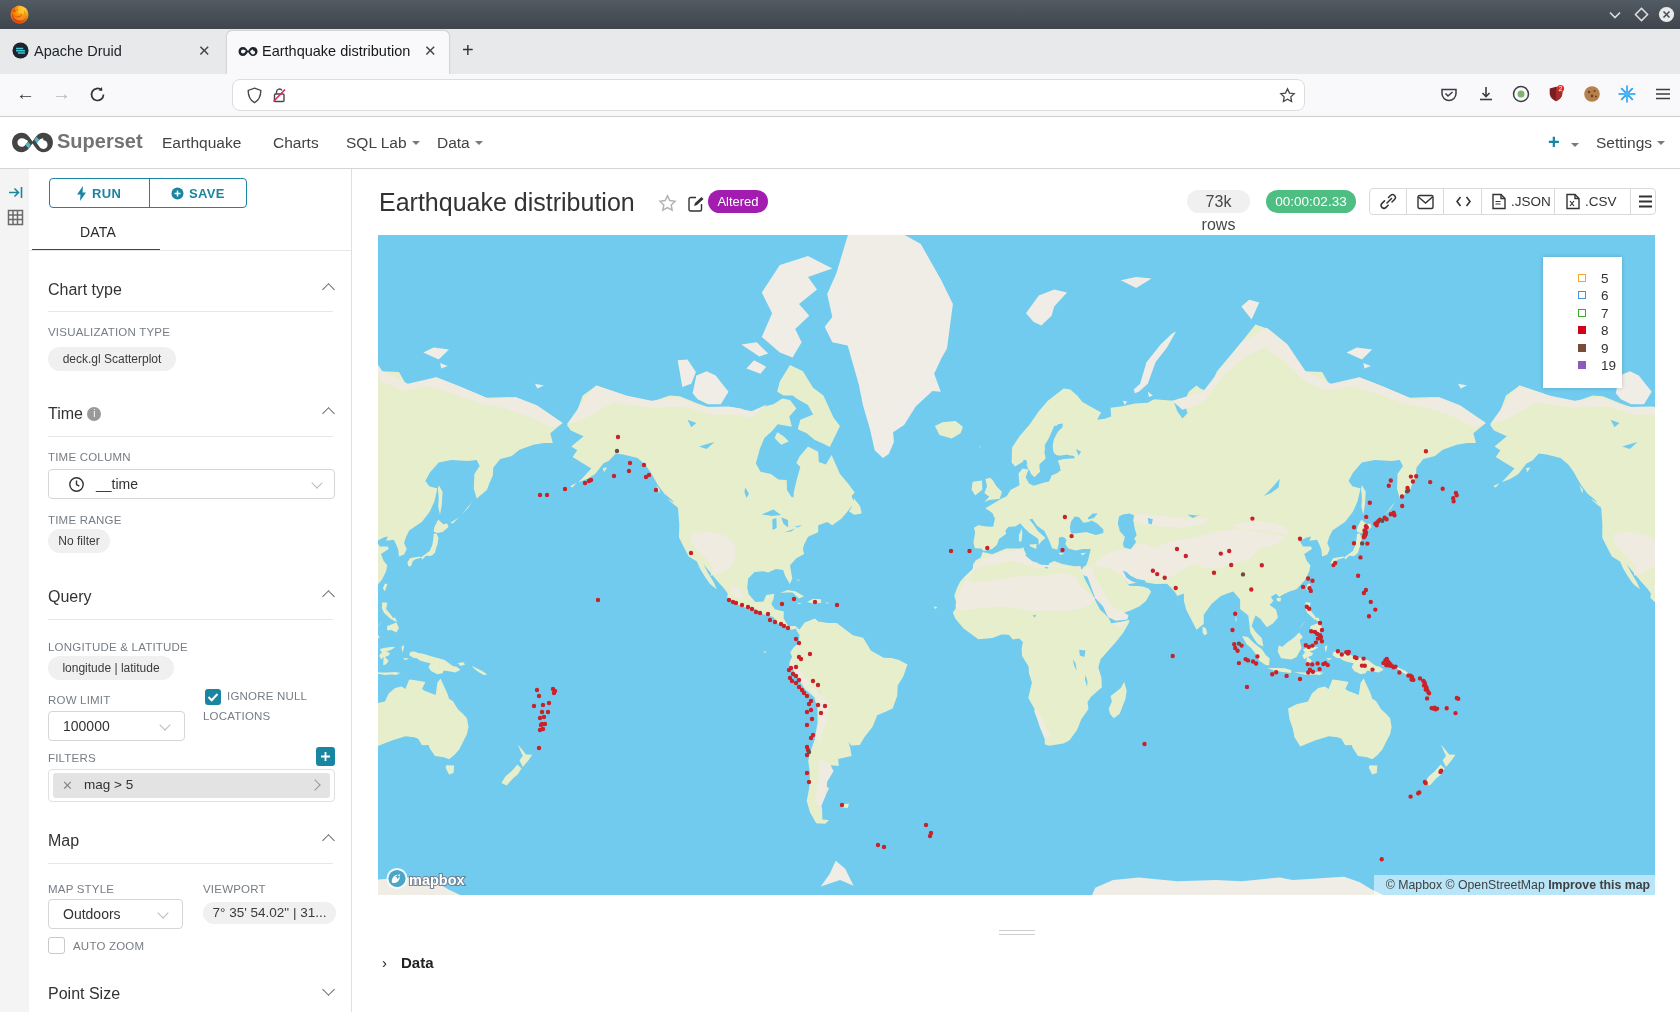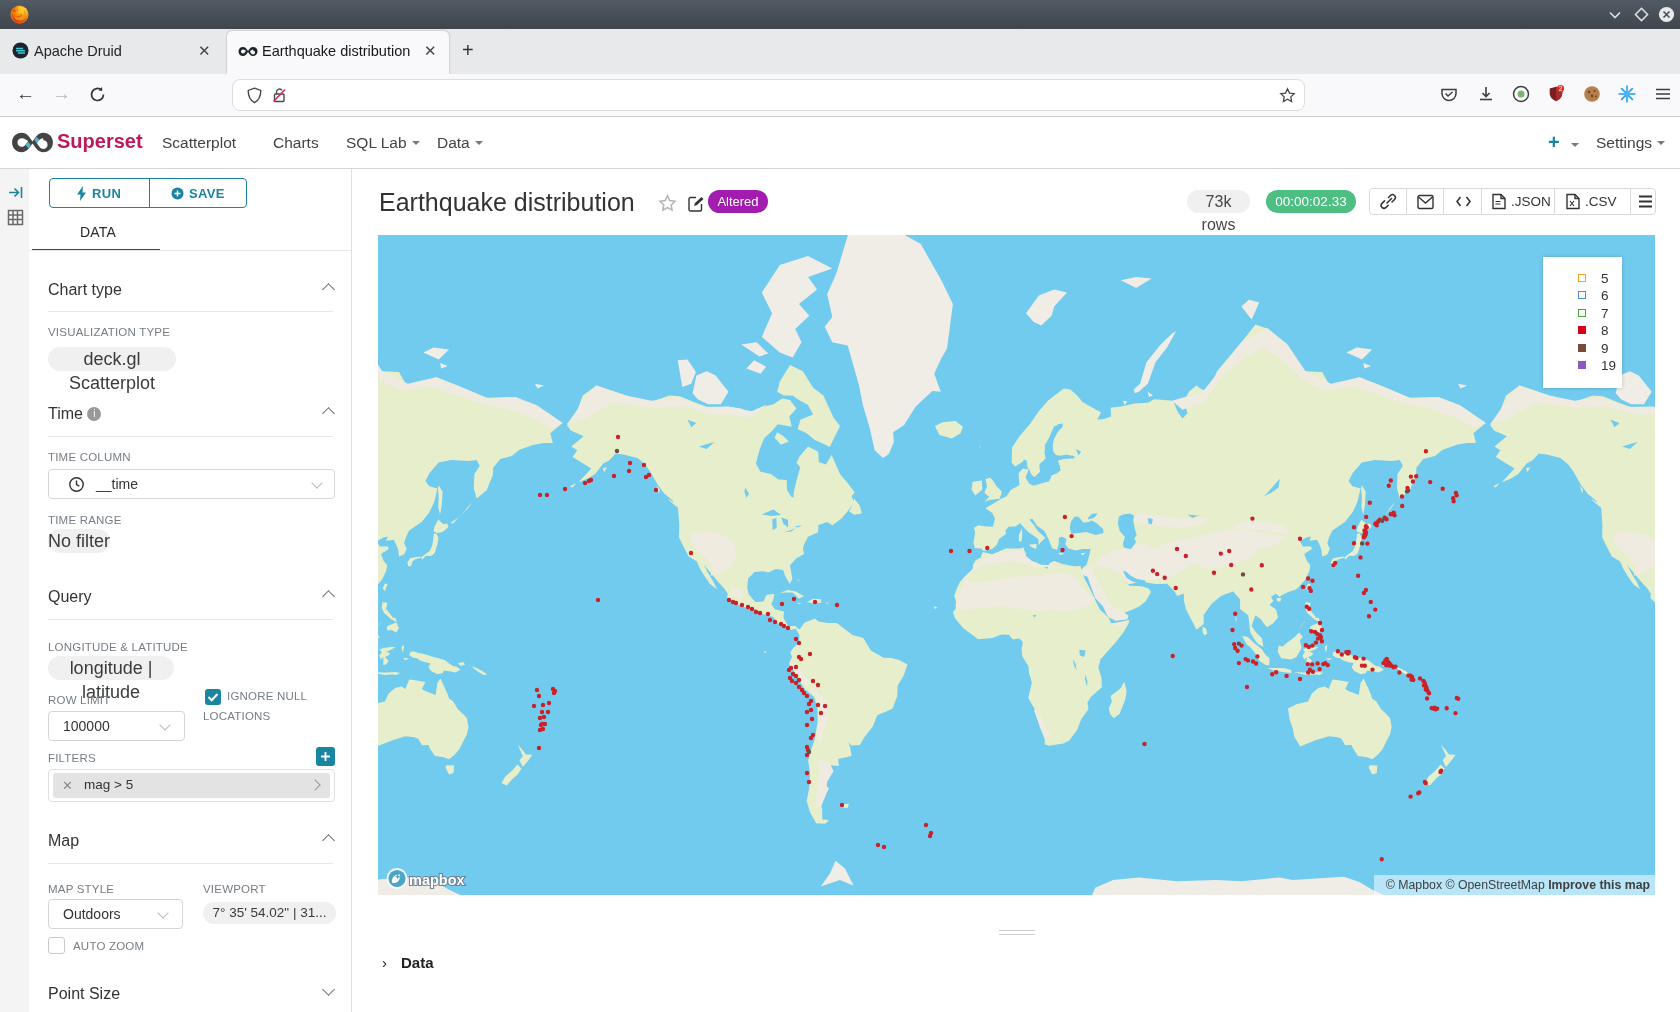--- a/index.html
+++ b/index.html
@@ -32,21 +32,21 @@
 .lrail{position:absolute;left:0;top:0;width:29px;height:843px;background:#f4f4f4}
 .lpanel{position:absolute;left:29px;top:0;width:323px;height:843px;background:#fff;border-right:1px solid #e0e0e0}
 .runsave{position:absolute;left:20px;top:9px;width:198px;height:30px;border:1px solid #1985a0;border-radius:4px;color:#1985a0;font-weight:bold;font-size:13px}
 .runsave .divid{position:absolute;left:99px;top:0;width:1px;height:28px;background:#1985a0}
 .datatab{position:absolute;left:51px;top:55px;font-size:14px;color:#2b2b2b;letter-spacing:.2px}
 .tabline{position:absolute;left:3px;top:80px;width:128px;height:2px;background:#3e4067}
 .tabborder{position:absolute;left:0px;top:81px;width:322px;height:1px;background:#e8e8e8}
 .sect{position:absolute;left:19px;font-size:16px;color:#333}
 .sectline{position:absolute;left:19px;width:285px;height:1px;background:#e8e8e8}
 .flabel{position:absolute;left:19px;font-size:11.5px;color:#767d84;letter-spacing:.2px}
-.pill{position:absolute;background:#f0f0f0;border-radius:13px;font-size:18px;color:#3b3b3b}
+.pill{position:absolute;background:#f0f0f0;border-radius:13px;font-size:12px;color:#3b3b3b}
 .selbox{position:absolute;left:19px;width:287px;height:30px;background:#fff;border:1px solid #d6d6d6;border-radius:4px;font-size:14px;color:#333}
 .chev{position:absolute;width:8px;height:8px;border-right:1.6px solid #bbb;border-bottom:1.6px solid #bbb;transform:rotate(45deg)}
 .upchev{position:absolute;width:9px;height:9px;border-right:1.7px solid #6a6a6a;border-bottom:1.7px solid #6a6a6a;transform:rotate(-135deg)}
 .dnchev{position:absolute;width:9px;height:9px;border-right:1.7px solid #6a6a6a;border-bottom:1.7px solid #6a6a6a;transform:rotate(45deg)}
 .main{position:absolute;left:353px;top:0;width:1327px;height:843px;background:#fff}
 .title{position:absolute;left:26px;top:19px;font-size:25px;color:#333}
 .altered{position:absolute;left:355px;top:21px;width:60px;height:23px;background:#a21caf;border-radius:12px;color:#fff;font-size:13px;text-align:center;line-height:23px}
 .rowspill{position:absolute;left:834px;top:21px;width:63px;height:23px;background:#f0f0f0;border-radius:12px;color:#484848;font-size:16px;text-align:center;line-height:23px}
 .timerpill{position:absolute;left:913px;top:21px;width:90px;height:23px;background:#4fbe83;border-radius:12px;color:#fff;font-size:13.5px;text-align:center;line-height:23px}
 .btngroup{position:absolute;left:1016px;top:19px;width:287px;height:27px;border:1px solid #d9d9d9;border-radius:4px;background:#fff}
@@ -159,22 +159,22 @@
     </svg>
 </div>
 
 <div class="superset-app">
   <div class="snav">
     <svg style="position:absolute;left:11px;top:12px" width="43" height="27" viewBox="0 0 40 22">
         <path d="M10 2c5 0 7 4 10 8 3-4 5-8 10-8 5.5 0 9 4 9 9s-3.5 9-9 9c-5 0-7-4-10-8-3 4-5 8-10 8-5.5 0-9-4-9-9s3.5-9 9-9zm0 5c-2.3 0-4 1.7-4 4s1.7 4 4 4c2.5 0 4-2.5 6-5.5C14.5 9 13 7 10 7zm20 0c-3 0-4.5 2-6 4.5 2 3 3.5 5.5 6 5.5 2.3 0 4-1.7 4-4s-1.7-4-4-4z" fill="#444"></path>
         <path d="M13.5 13.1c.8 1.2 1.7 2.4 2.8 3.3l2.1-2.9-2.2-3z" fill="#52b5d0"></path>
         <path d="M26.5 8.9c-.8-1.2-1.7-2.4-2.8-3.3l-2.1 2.9 2.2 3z" fill="#52b5d0"></path>
       </svg>
-    <span style="position:absolute;left:57px;top:13px;font-size:20px;font-weight:bold;color:#be185d">Superset</span>
-    <span class="slink" style="left:162px">Scatterplot</span>
+    <span style="position:absolute;left:57px;top:13px;font-size:20px;font-weight:bold;color:#737373">Superset</span>
+    <span class="slink" style="left:162px">Earthquake</span>
     <span class="slink" style="left:273px">Charts</span>
     <span class="slink" style="left:346px">SQL Lab<span class="caret"></span></span>
     <span class="slink" style="left:437px">Data<span class="caret"></span></span>
     <span style="position:absolute;left:1548px;top:14px;font-size:20px;font-weight:bold;color:#1985a0">+</span>
       <span class="caret" style="position:absolute;left:1566px;top:26px"></span>
     <span class="slink" style="left:1596px">Settings<span class="caret"></span></span>
   </div>
   <div class="sbody">
     <div class="lrail">
       <svg style="position:absolute;left:8px;top:16px" width="15" height="15" viewBox="0 0 15 15">

